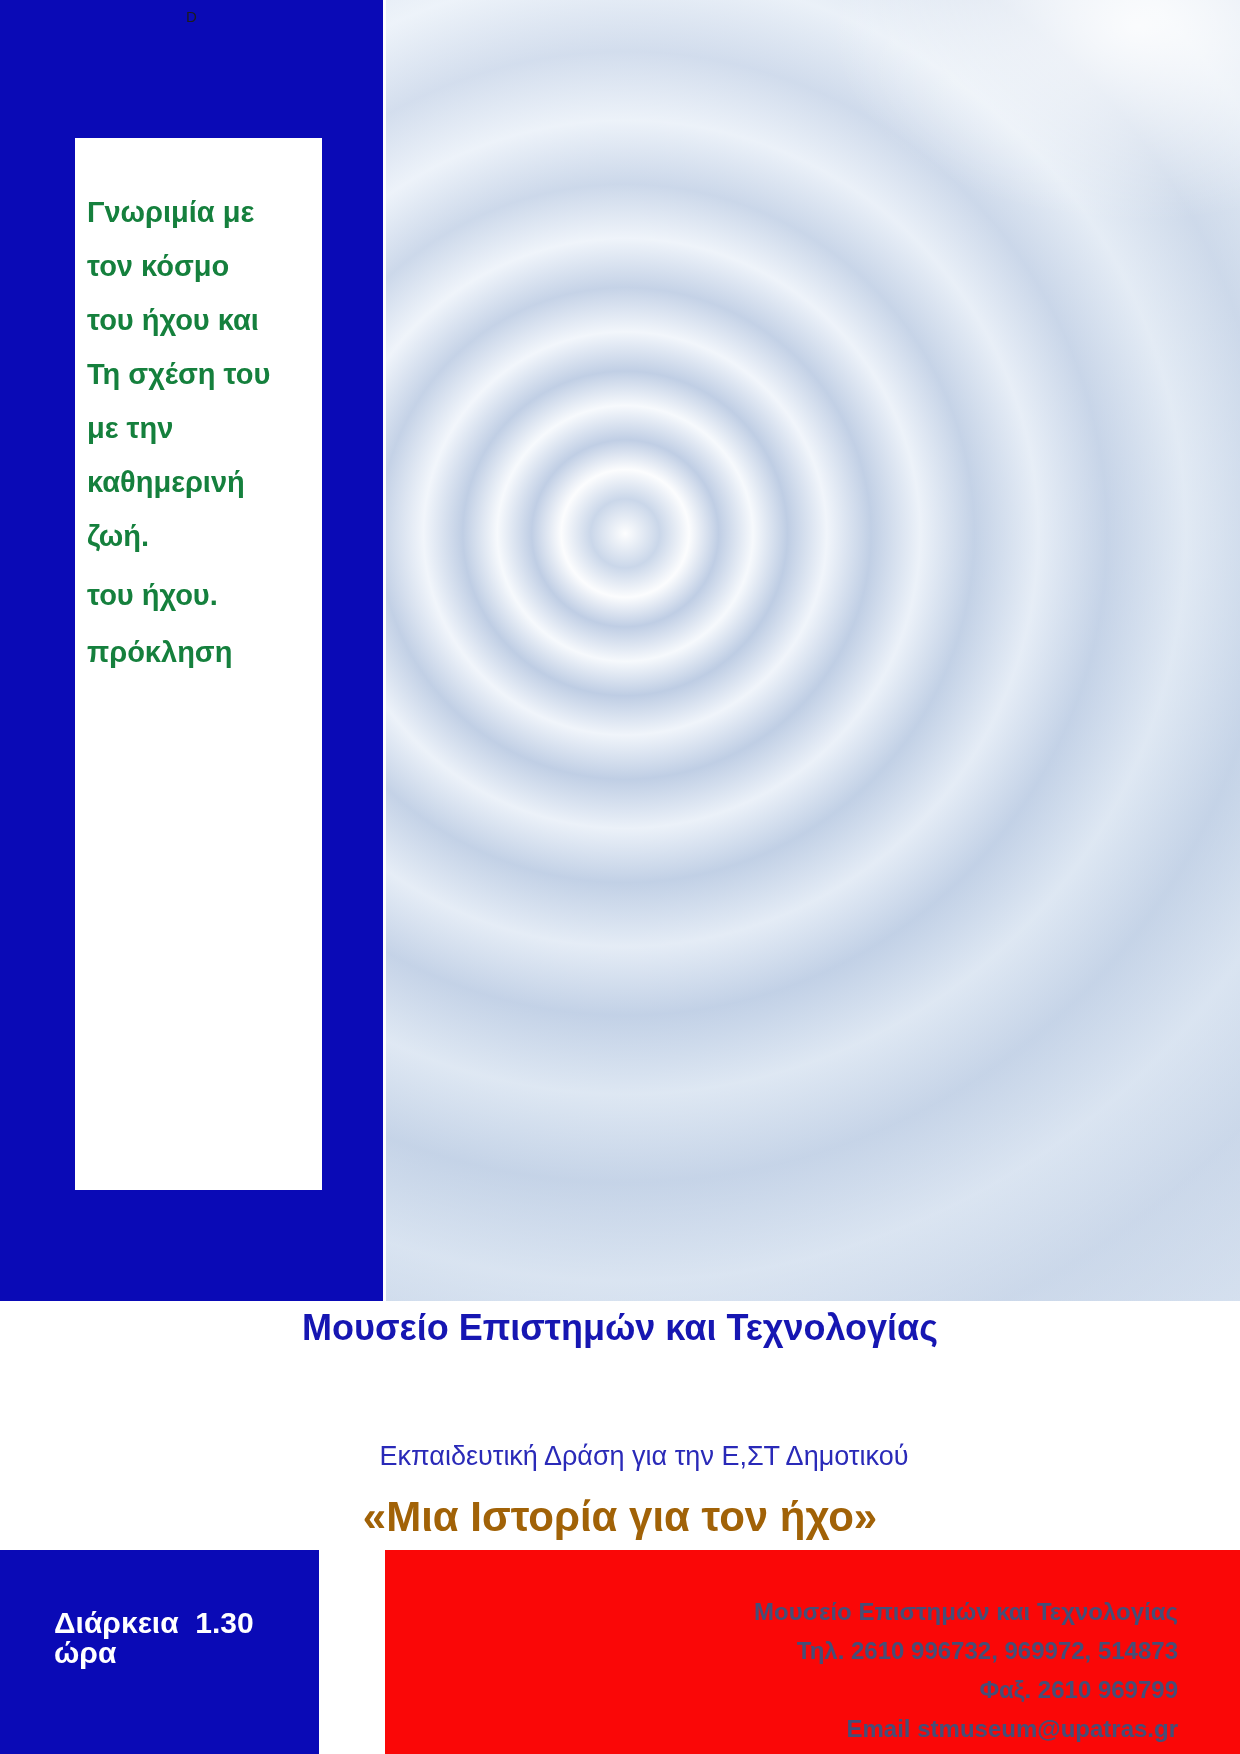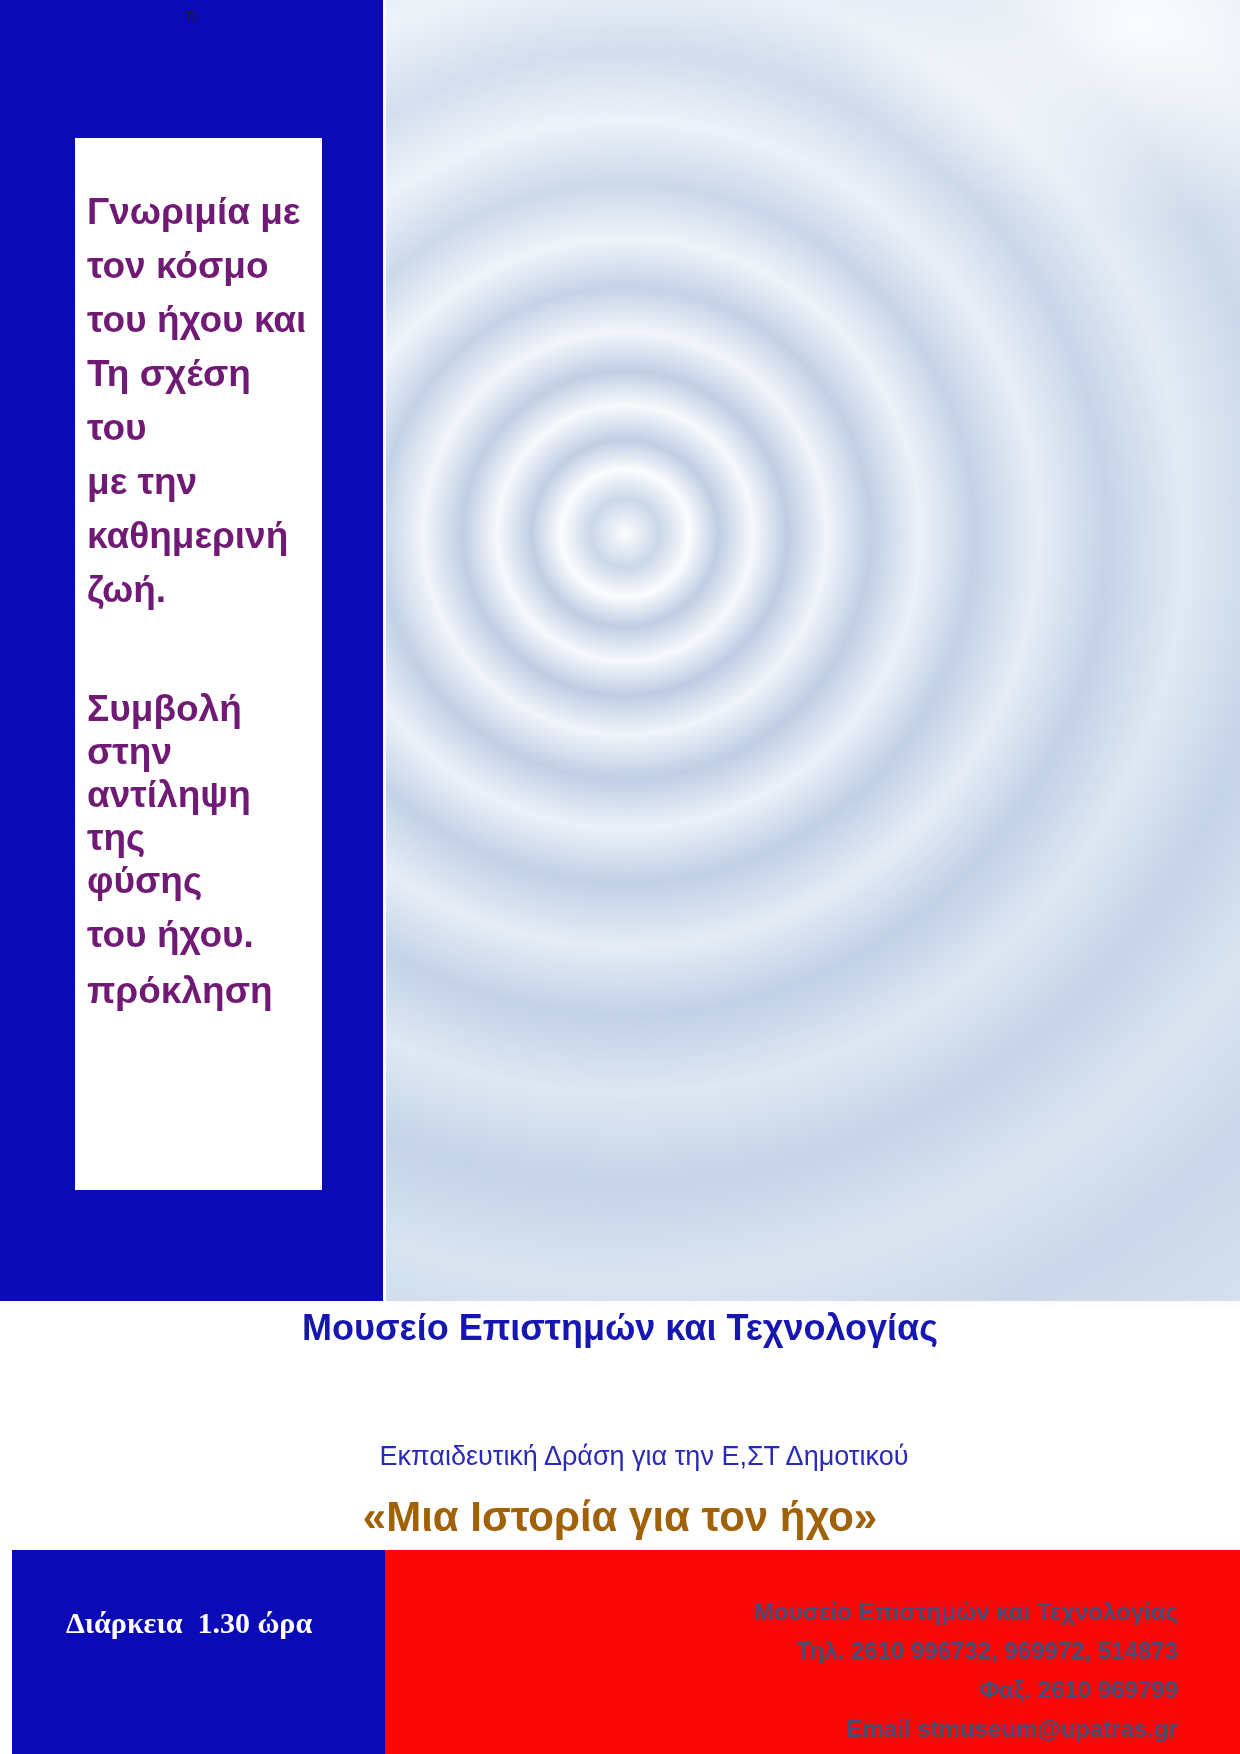--- a/index.html
+++ b/index.html
@@ -16,21 +16,21 @@
   .marker{
     position:absolute;left:186px;top:8px;
     font-size:15px;color:#1c1c1c;font-weight:normal;
   }
   .white-box{
     position:absolute;left:75px;top:138px;width:247px;height:1052px;
     background:#ffffff;box-sizing:border-box;
   }
   .white-box p{
     margin:0;padding:0 4px 0 12px;
-    color:#701a75;font-weight:bold;font-size:37px;
+    color:#15803d;font-weight:bold;font-size:29px;
     white-space:pre-wrap;
   }
   .p1{padding-top:47px !important;line-height:54px}
   .p2{margin-top:70px !important;line-height:43px}
   .p2b{margin-top:11px !important;line-height:43px}
   .p3a{margin-top:125px !important;line-height:40px}
   .p3b{margin-top:15px !important;line-height:40px}
   .p3c{margin-top:16px !important;line-height:40px}
   
   .water{
@@ -64,21 +64,21 @@
     position:absolute;left:0;width:100%;top:140px;margin:0;
     font-size:27px;color:#2a2ab8;line-height:30px;font-weight:normal;padding-left:24px;
   }
   .title-red{
     position:absolute;left:0;width:100%;top:191px;margin:0;
     font-size:42px;font-weight:bold;color:#a16207;line-height:50px;
   }
   
   .footer{position:absolute;left:0;top:1550px;width:1240px;height:204px}
   .footer-blue{
-    position:absolute;left:12px;top:0;width:378px;height:204px;background:#0a0ab6;font-family:Liberation Serif, serif;
+    position:absolute;left:0;top:0;width:319px;height:204px;background:#0a0ab6;
   }
   .duration{
     position:absolute;left:54px;top:58px;margin:0;
     color:#ffffff;font-weight:bold;font-size:30px;line-height:30px;
     white-space:pre-wrap;
   }
   .footer-red{
     position:absolute;left:385px;top:0;width:855px;height:204px;background:#fa0707;
   }
   .contact{
@@ -93,23 +93,20 @@
 <div class="blue-col">
   <div class="marker">D</div>
   <div class="white-box">
     <p class="p1">Γνωριμία με
 τον κόσμο
 του ήχου και
 Τη σχέση του
 με την
 καθημερινή
 ζωή.</p>
-    <p class="p2">Συμβολή στην
-αντίληψη  της
-φύσης</p>
     <p class="p2b">του ήχου.</p>
     <p class="p3b">πρόκληση</p>
   </div>
 </div>
 
 <div class="water"></div>
 
 <div class="headings">
   <h1 class="h1 h1a">Μουσείο Επιστημών και Τεχνολογίας</h1>
   <p class="sub">Εκπαιδευτική Δράση για την Ε,ΣΤ Δημοτικού</p>

